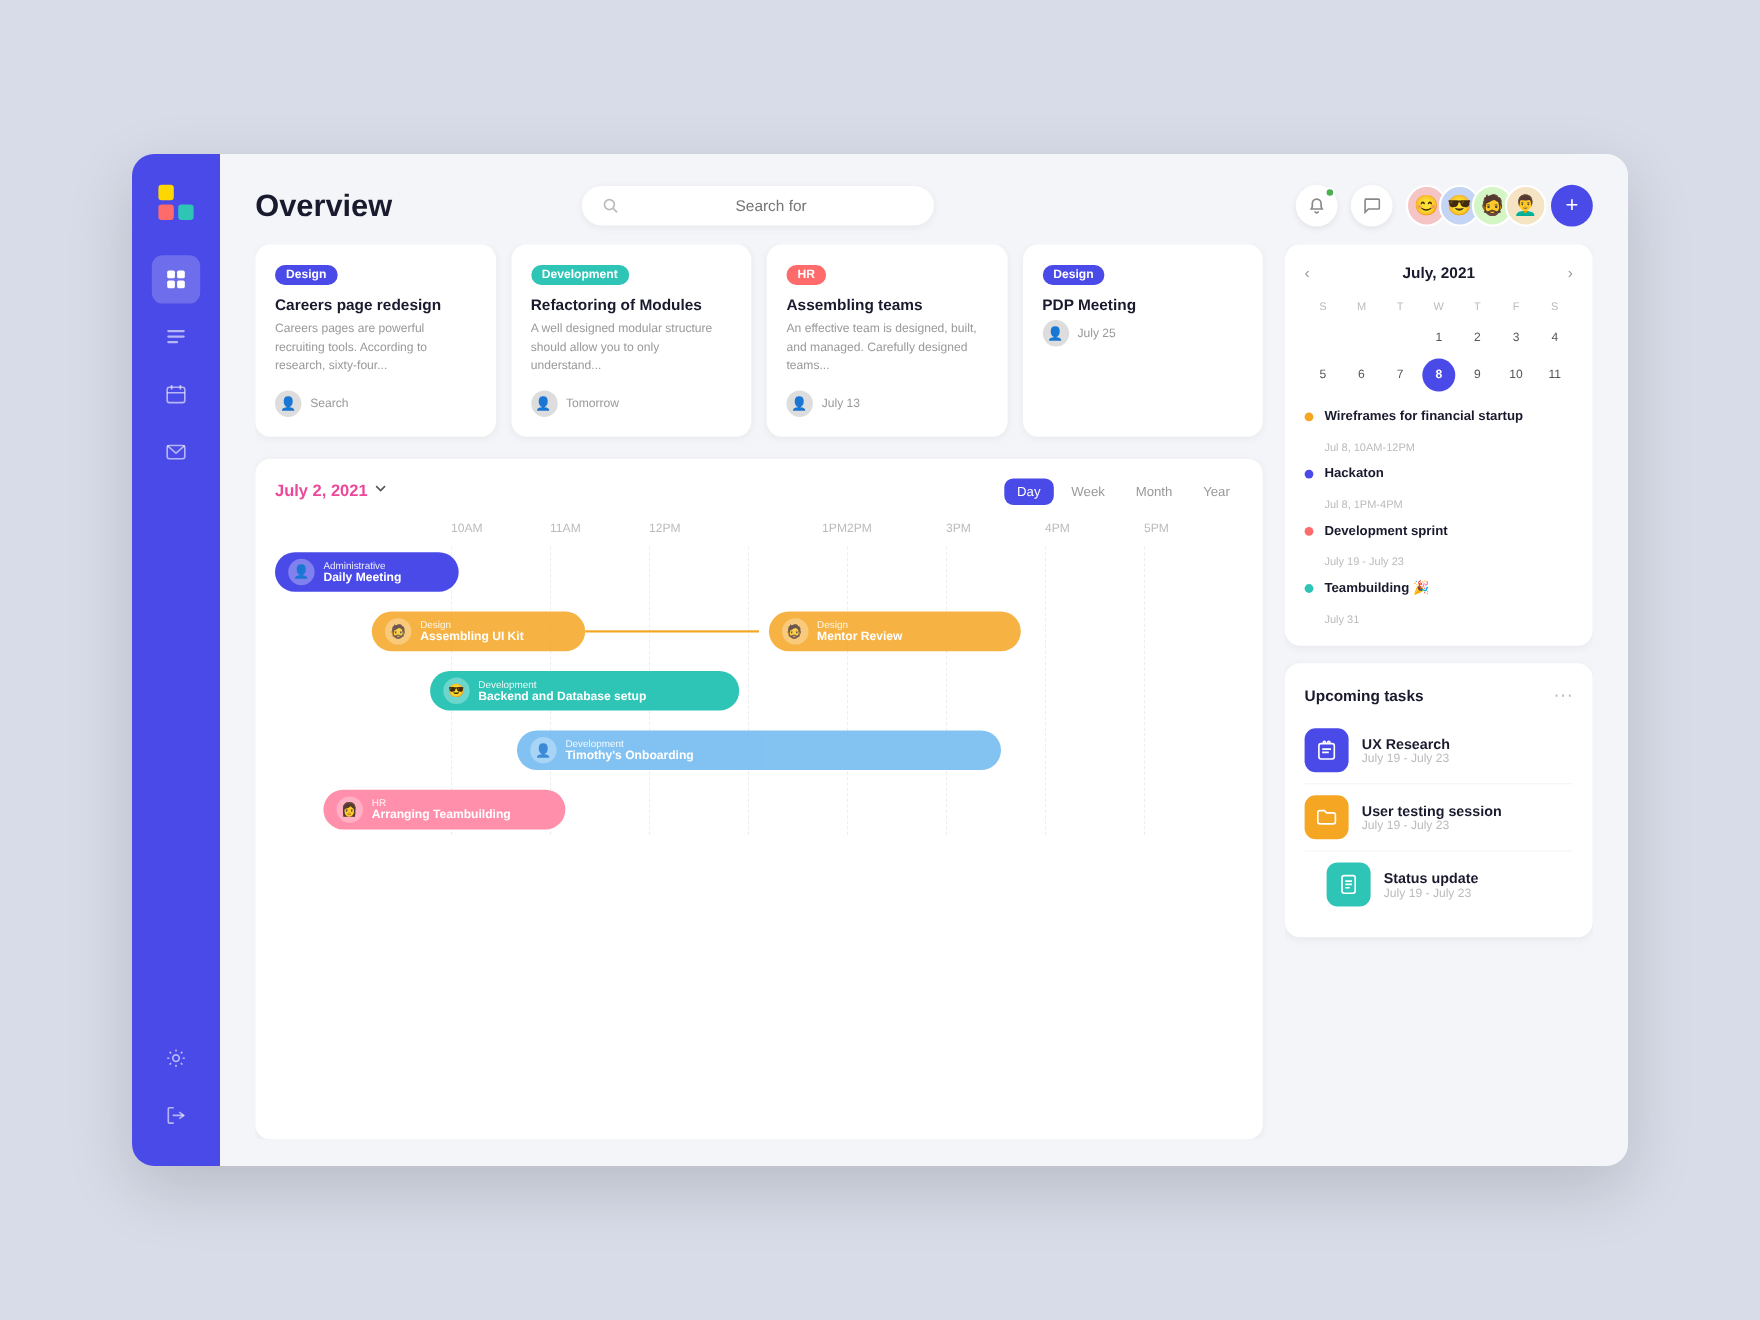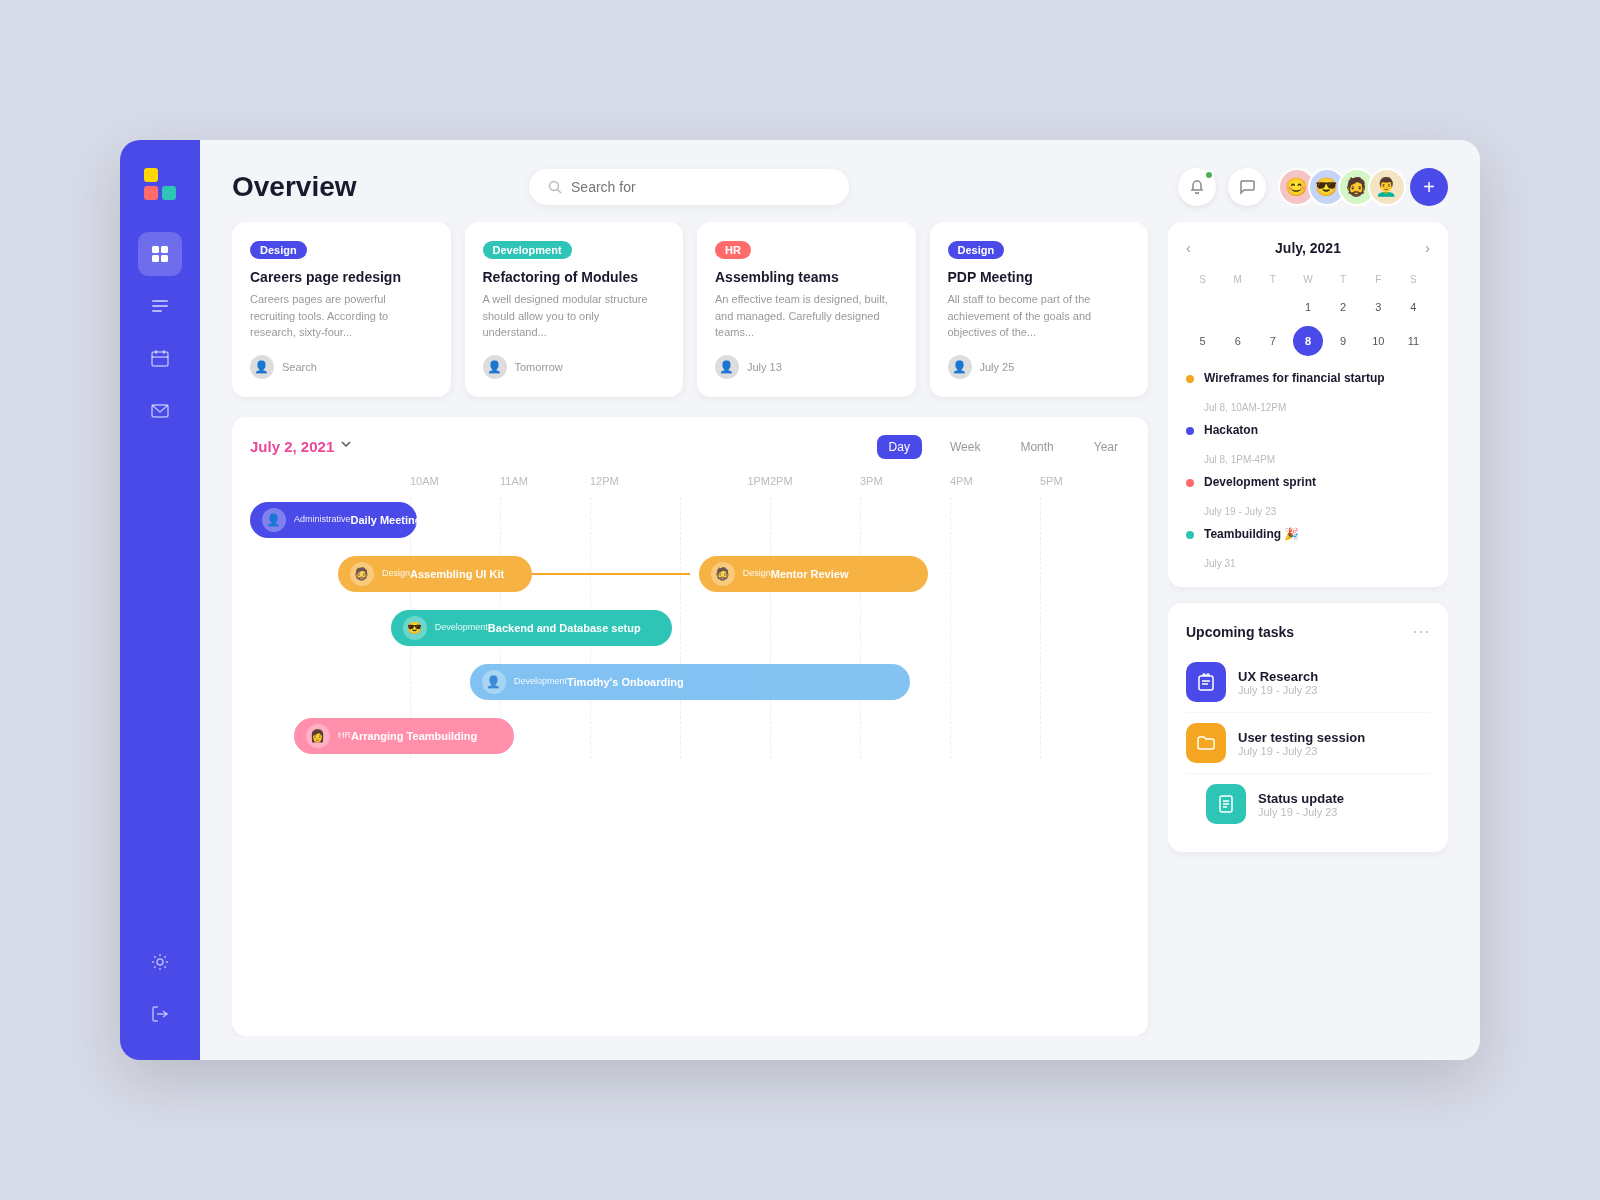--- a/index.html
+++ b/index.html
@@ -92,20 +92,21 @@
       gap: 8px;
       box-shadow: 0 2px 8px rgba(0,0,0,0.06);
     }
     .search-bar input {
       border: none;
       outline: none;
       font-size: 14px;
       color: #999;
       background: transparent;
       flex: 1;
+      text-align: center;
     }
     .header-actions {
       display: flex;
       align-items: center;
       gap: 12px;
       margin-left: auto;
     }
     .icon-btn {
       width: 38px;
       height: 38px;
@@ -264,21 +265,20 @@
       gap: 4px;
     }
     .view-tab {
       padding: 5px 12px;
       border-radius: 8px;
       font-size: 12px;
       cursor: pointer;
       color: #999;
       border: none;
       background: transparent;
-      margin-left: 12px;
     }
     .view-tab.active {
       background: #4A4AE8;
       color: white;
     }
     
     .gantt-area {
       position: relative;
       overflow: hidden;
     }
@@ -298,20 +298,21 @@
       padding: 0 12px;
       font-size: 11px;
       font-weight: 600;
       color: white;
       gap: 8px;
       white-space: nowrap;
       overflow: hidden;
     }
     .gantt-bar-label {
       display: flex;
+      flex-direction: column;
     }
     .gantt-bar-category {
       font-size: 9px;
       font-weight: 400;
       opacity: 0.9;
     }
     .gantt-bar-avatar {
       width: 24px;
       height: 24px;
       border-radius: 50%;
@@ -599,21 +600,20 @@
             <div class="card-title">Assembling teams</div>
             <div class="card-desc">An effective team is designed, built, and managed. Carefully designed teams...</div>
             <div class="card-footer">
               <div class="card-avatar">👤</div>
               <span class="card-date">July 13</span>
             </div>
           </div>
           <div class="project-card">
             <span class="card-tag tag-design">Design</span>
             <div class="card-title">PDP Meeting</div>
-            <div class="card-desc">All staff to become part of the achievement of the goals and objectives of the...</div>
             <div class="card-footer">
               <div class="card-avatar">👤</div>
               <span class="card-date">July 25</span>
             </div>
           </div>
         </div>
 
         <div class="timeline-section">
           <div class="timeline-header">
             <div class="timeline-date">

